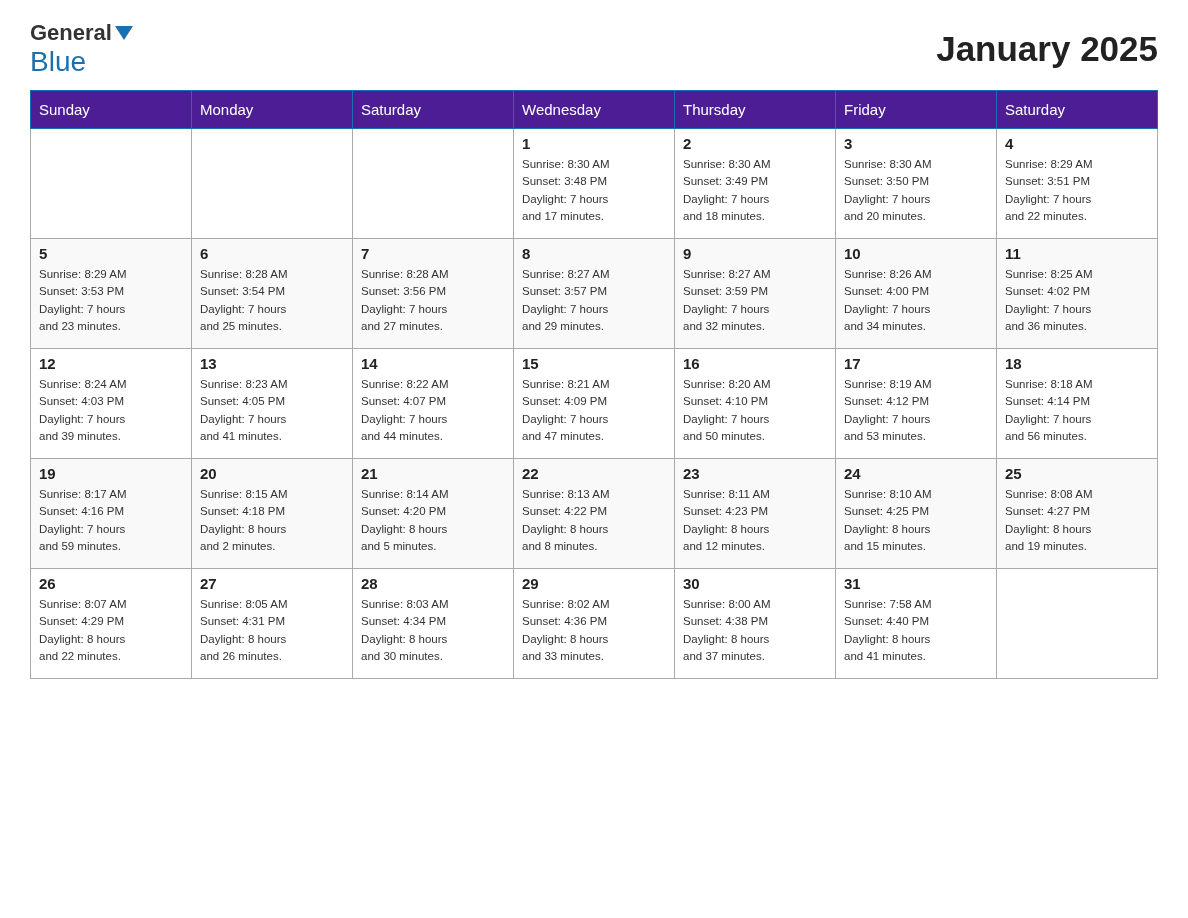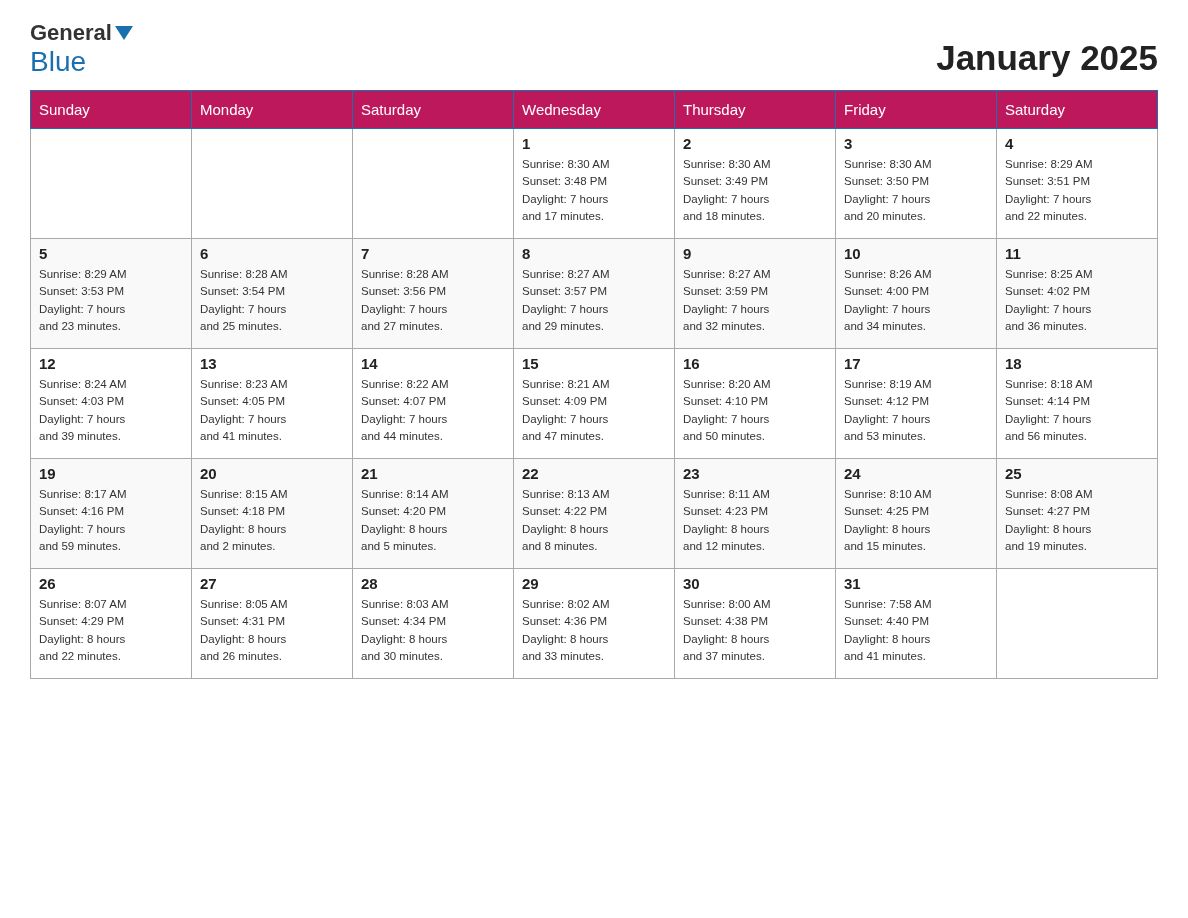--- a/index.html
+++ b/index.html
@@ -6,21 +6,21 @@
     body {
       font-family: Arial, sans-serif;
       background: #ffffff;
       padding: 20px 30px;
       width: 1188px;
       min-height: 918px;
     }
     .header {
       display: flex;
       justify-content: space-between;
-      align-items: flex-end;
+      align-items: center;
       margin-bottom: 12px;
     }
     .logo-text-general {
       font-size: 22px;
       font-weight: bold;
       color: #333;
     }
     .logo-text-blue {
       font-size: 28px;
       font-weight: normal;
@@ -39,21 +39,21 @@
       font-weight: normal;
       color: #444;
       margin-top: 2px;
     }
     .calendar {
       width: 100%;
       border-collapse: collapse;
       margin-top: 8px;
     }
     .calendar th {
-      background-color: #be185d;
+      background-color: #4c1d95;
       color: #ffffff;
       padding: 10px 8px;
       text-align: left;
       font-size: 15px;
       font-weight: normal;
       border: 1px solid #1a6faf;
     }
     .calendar td {
       border: 1px solid #aaaaaa;
       vertical-align: top;

